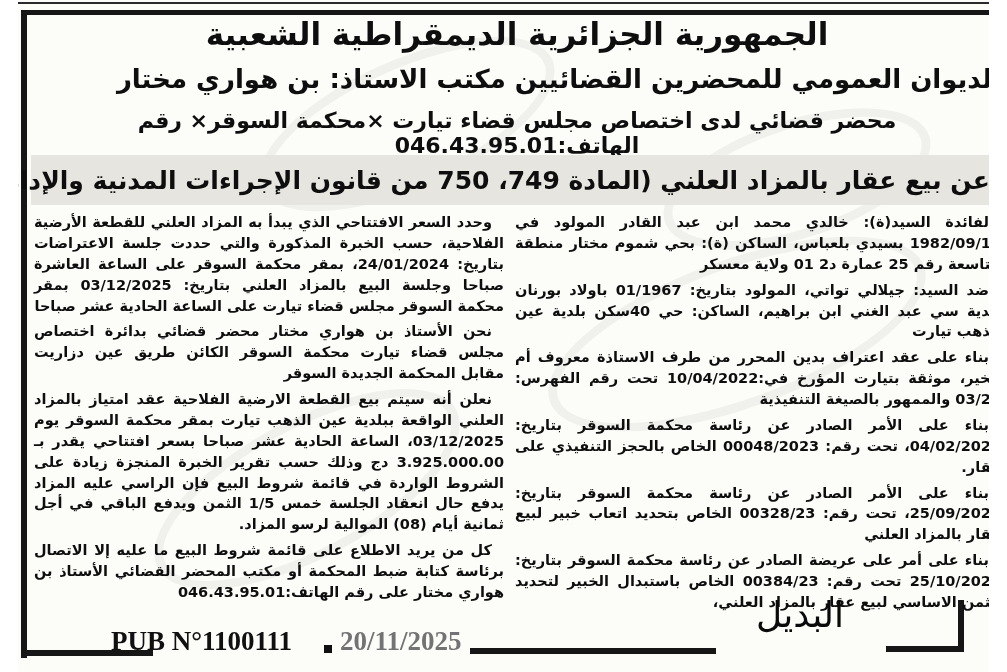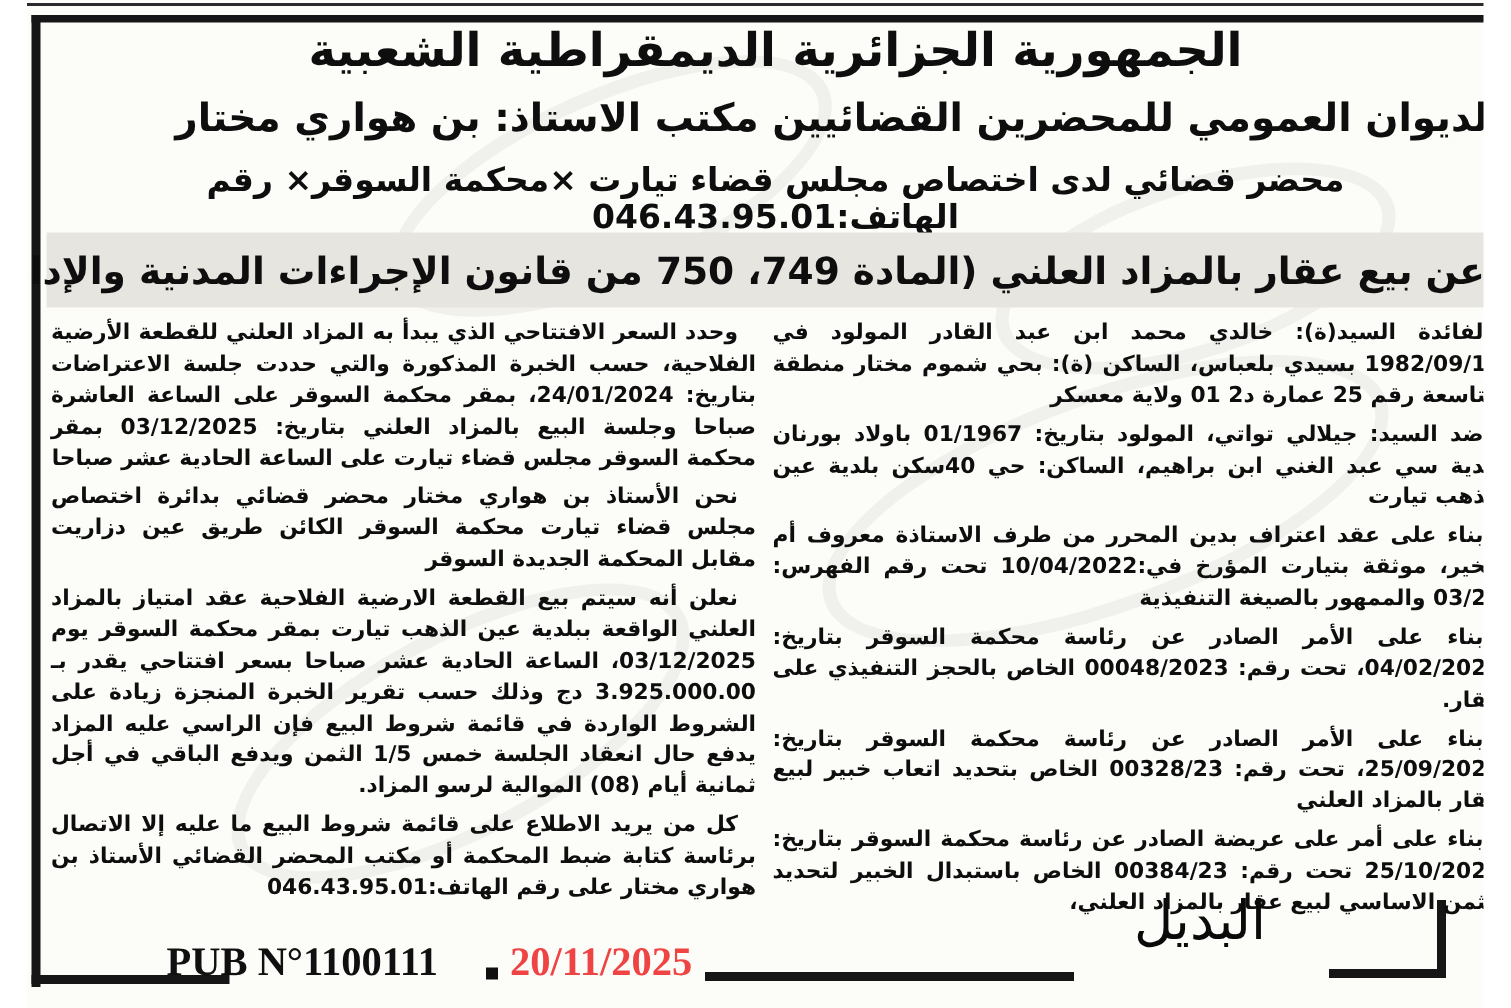--- a/index.html
+++ b/index.html
@@ -45,21 +45,21 @@
   
   .footer-pub{
     position:absolute;top:626px;left:82px;
     font-family:"Liberation Serif","DejaVu Serif",serif;
     font-weight:bold;font-size:27px;color:#101010;margin-left:11px;
   }
   .footer-dot{position:absolute;top:645px;left:306px;width:8px;height:8px;background:#101010;}
   .footer-date{
     position:absolute;top:626px;left:322px;
     font-family:"Liberation Serif","DejaVu Serif",serif;
-    font-weight:bold;font-size:27px;color:#ef4444;
+    font-weight:bold;font-size:27px;color:#737373;
   }
   .footer-paper{
     position:absolute;top:594px;left:692px;width:180px;text-align:center;
     direction:rtl;font-weight:normal;font-size:36px;color:#0a0a0a;
   }
 </style>
 </head>
 <body>
 
 <div class="page">

